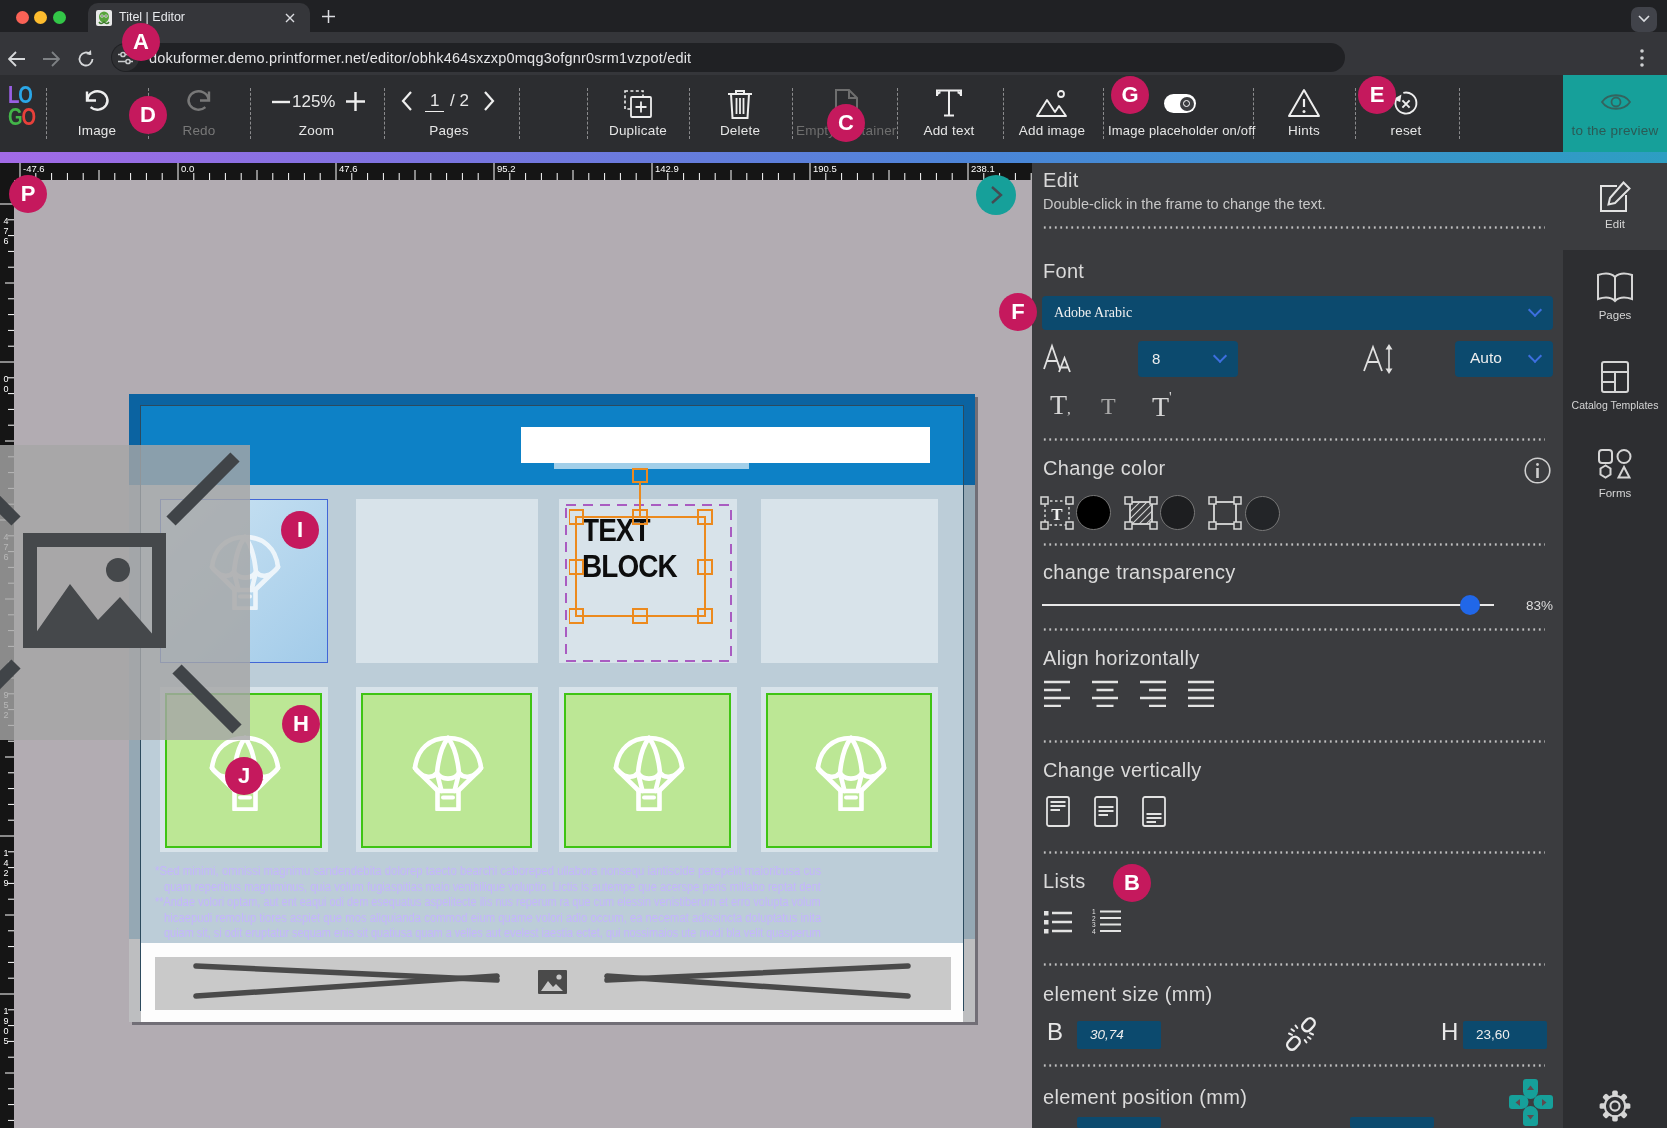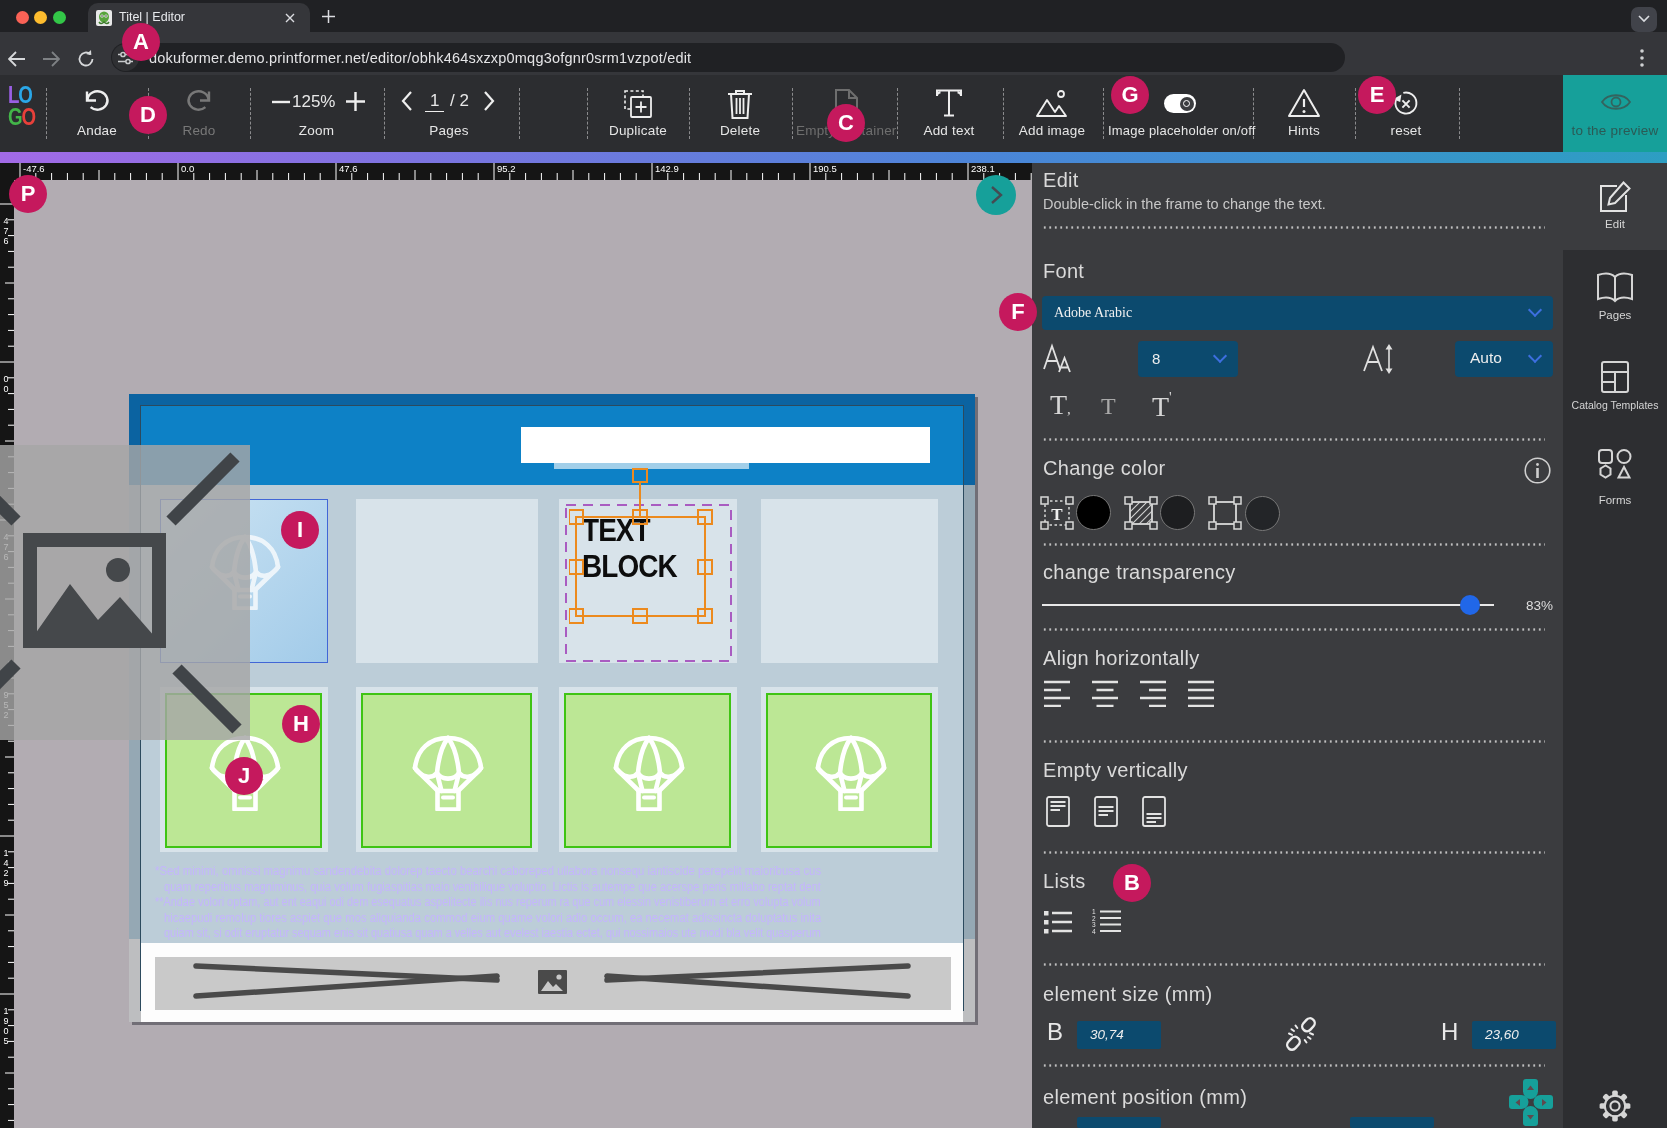--- a/index.html
+++ b/index.html
@@ -135,21 +135,21 @@
     <div class="tsep" style="left:1003px"></div>
   <div class="tsep" style="left:1103px"></div>
     <div class="tsep" style="left:1253px"></div>
   <div class="tsep" style="left:1355px"></div>
     <div class="tsep" style="left:1459px"></div>
 
   <div class="tbtn" style="left:62px;width:70px;">
     <svg style="margin-top:14px" width="28" height="25" viewBox="0 0 28 25">
         <path d="M4 2.5 L4 11.5 L13 11.5 M4.6 10 a10 9.2 0 1 1 3 8.2" stroke="#eee" stroke-width="2.4" fill="none"></path>
       </svg>
-    <div class="tlabel">Andae</div>
+    <div class="tlabel">Image</div>
   </div>
   <div class="tbtn" style="left:164px;width:70px;color:#777;">
     <svg style="margin-top:14px" width="28" height="25" viewBox="0 0 28 25">
         <path d="M24 2.5 L24 11.5 L15 11.5 M23.4 10 a10 9.2 0 1 0 -3 8.2" stroke="#787878" stroke-width="2.4" fill="none"></path>
       </svg>
     <div class="tlabel" style="color:#787878">Redo</div>
   </div>
 
   <div class="tbtn" style="left:264px;width:105px;">
     <svg style="position:absolute;left:8px;top:25px" width="18" height="4" viewBox="0 0 18 4">
@@ -610,21 +610,21 @@
   <div class="h1" style="left:11px;top:484px;">Align horizontally</div>
   <svg class="abs" style="left:12px;top:517px" width="180" height="27" viewBox="0 0 180 27">
     <g stroke="#e3e3e3" stroke-width="2.6">
       <path d="M0 2 H26 M0 10 H17 M0 18 H26 M0 26 H17"></path>
       <path d="M48 2 H74 M52.5 10 H69.5 M48 18 H74 M52.5 26 H69.5"></path>
       <path d="M96 2 H122 M105 10 H122 M96 18 H122 M105 26 H122"></path>
       <path d="M144 2 H170 M144 10 H170 M144 18 H170 M144 26 H170"></path>
     </g>
   </svg>
   <div class="dots" style="top:577px;"></div>
-  <div class="h1" style="left:11px;top:596px;">Empty vertically</div>
+  <div class="h1" style="left:11px;top:596px;">Change vertically</div>
   <svg class="abs" style="left:14px;top:633px" width="122" height="31" viewBox="0 0 122 31">
     <g fill="none" stroke="#e3e3e3" stroke-width="1.8">
       <rect x="1" y="1" width="22" height="29" rx="2"></rect>
       <rect x="49" y="1" width="22" height="29" rx="2"></rect>
       <rect x="97" y="1" width="22" height="29" rx="2"></rect>
     </g>
     <g stroke="#e3e3e3" stroke-width="2">
       <path d="M4.5 6 H19.5 M4.5 10 H19.5 M4.5 14 H14"></path>
       <path d="M52.5 11 H67.5 M52.5 15 H67.5 M52.5 19 H62"></path>
       <path d="M100.5 18 H115.5 M100.5 22 H115.5 M100.5 26 H110"></path>
@@ -661,21 +661,21 @@
     <g fill="none" stroke="#ececec" stroke-width="2.4">
       <rect x="17.5" y="3" width="14" height="9.5" rx="4.7" transform="rotate(-48 24.5 7.8)"></rect>
       <rect x="2.5" y="21.5" width="14" height="9.5" rx="4.7" transform="rotate(-48 9.5 26.3)"></rect>
     </g>
     <g stroke="#ececec" stroke-width="2" stroke-linecap="round">
       <path d="M7.5 12.2 L10 14 M5 16.5 L8 17.8 M11.5 8.5 L13.3 11"></path>
       <path d="M26.5 21.8 L24 20 M29 17.5 L26 16.2 M22.5 25.5 L20.7 23"></path>
     </g>
   </svg>
   <div class="abs" style="left:409px;top:855px;font-size:24px;color:#e8e8e8;font-weight:300;">H</div>
-  <div class="dd" style="left:440px;top:858px;width:84px;height:28px;border-radius:2px;font-style:italic;">
+  <div class="dd" style="left:431px;top:858px;width:84px;height:28px;border-radius:2px;">
       <span style="position:absolute;left:13px;top:6px;font-size:13.5px;color:#eee;">23,60</span>
     </div>
   <div class="dots" style="top:901px;"></div>
   <div class="h1" style="left:11px;top:923px;">element position (mm)</div>
   <svg class="abs" style="left:477px;top:916px" width="44" height="47" viewBox="0 0 44 47">
     <g fill="#16a09a">
       <path d="M14 3 a3 3 0 0 1 3 -3 h9 a3 3 0 0 1 3 3 v9.5 a7.5 7.5 0 0 1 -15 0 Z"></path>
       <path d="M14 44 a3 3 0 0 0 3 3 h9 a3 3 0 0 0 3 -3 v-9.5 a7.5 7.5 0 0 0 -15 0 Z"></path>
       <path d="M3 16 a3 3 0 0 0 -3 3 v8 a3 3 0 0 0 3 3 h9.5 a7 7 0 0 0 0 -14 Z"></path>
       <path d="M41 16 a3 3 0 0 1 3 3 v8 a3 3 0 0 1 -3 3 h-9.5 a7 7 0 0 1 0 -14 Z"></path>
@@ -721,21 +721,21 @@
   </div>
   <div class="railitem" style="top:285px;">
     <svg width="36" height="34" viewBox="0 0 36 34">
         <g fill="none" stroke="#d5d5d5" stroke-width="2">
           <rect x="2" y="2" width="13" height="13" rx="3"></rect>
           <circle cx="27" cy="8.5" r="6.5"></circle>
           <path d="M8.5 17.5 L3.5 20.5 V26.5 L8.5 29.5 L13.5 26.5 V20.5 Z"></path>
           <path d="M27 19 L21.5 29.5 H32.5 Z"></path>
         </g>
       </svg>
-    <div style="margin-top:10px;">Forms</div>
+    <div style="margin-top:3px;">Forms</div>
   </div>
   <div class="railitem" style="top:925px;">
     <svg width="36" height="36" viewBox="0 0 36 36">
       <g fill="none" stroke="#d5d5d5" stroke-width="2.1">
         <circle cx="18" cy="18" r="10.2"></circle>
         <circle cx="18" cy="18" r="4.6"></circle>
       </g>
       <g fill="#d5d5d5">
         <rect x="15.2" y="2.6" width="5.6" height="6" rx="1.6" transform="rotate(0 18 18)"></rect>
         <rect x="15.2" y="2.6" width="5.6" height="6" rx="1.6" transform="rotate(45 18 18)"></rect>

